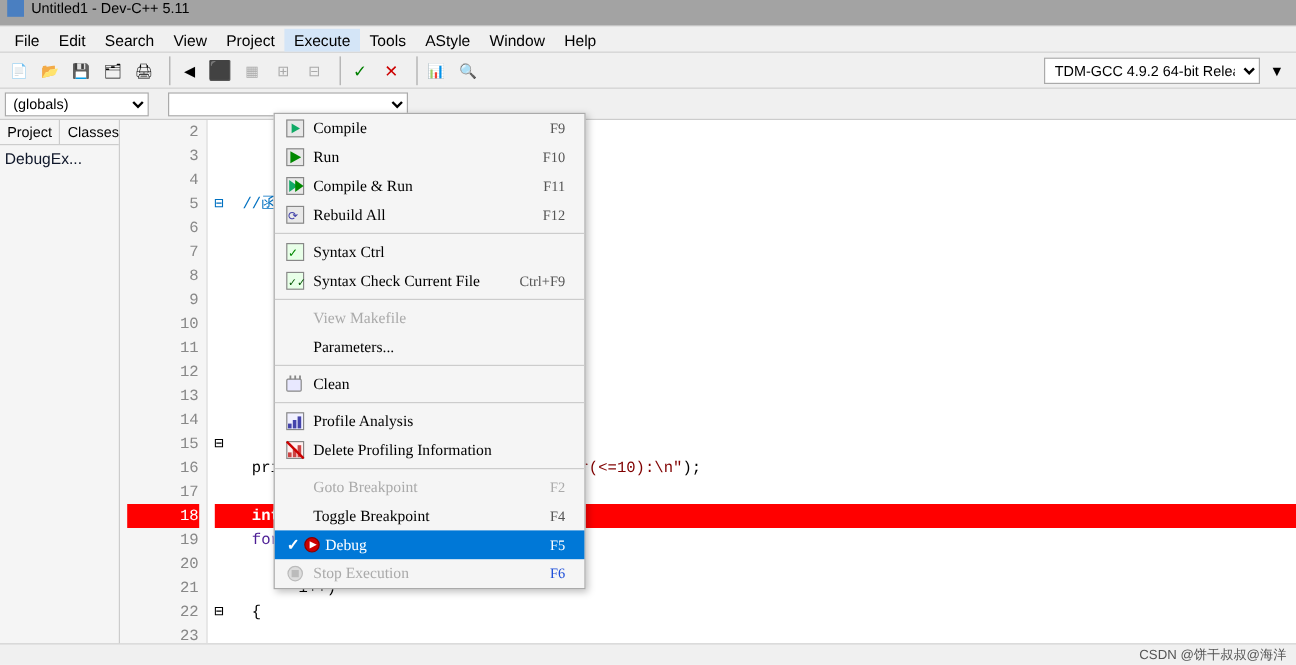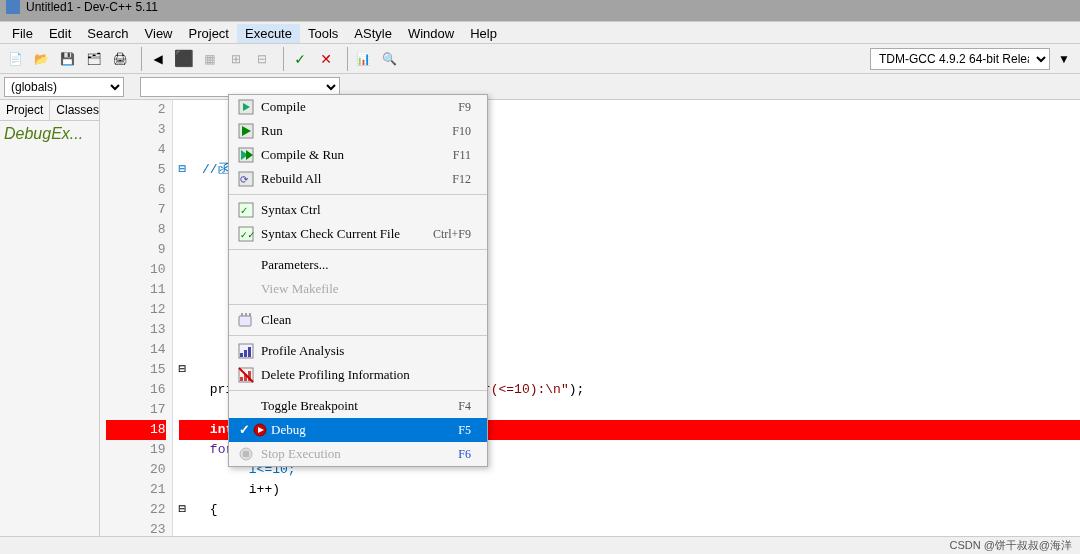--- a/index.html
+++ b/index.html
@@ -321,21 +321,21 @@
 </div>
 
 <div class="main-area">
 
   <div class="sidebar">
     <div class="sidebar-tabs">
       <div class="sidebar-tab">Project</div>
       <div class="sidebar-tab">Classes</div>
       <div class="sidebar-tab">Debug</div>
     </div>
-    <div style="padding: 4px; font-size: 16px; color: #4d7c0f; font-style: italic;">DebugEx...</div>
+    <div style="padding: 4px; font-size: 13px; color: #0f172a;">DebugEx...</div>
   </div>
 
   <div class="code-area">
     <div class="code-container">
       <div class="line-numbers">
         <div>2</div>
         <div>3</div>
         <div>4</div>
         <div>5</div>
         <div>6</div>
@@ -454,26 +454,26 @@
             <rect x="1" y="1" width="14" height="14" fill="#e8ffe8" stroke="#888" stroke-width="1"></rect>
             <text x="2" y="12" font-size="9" fill="#050">✓✓</text>
           </svg>
       </span>
       <span>Syntax Check Current File</span>
       <span class="shortcut">Ctrl+F9</span>
     </div>
 
     <div class="dropdown-sep"></div>
 
-    <div class="dropdown-item">
-      <span>Parameters...</span>
-    </div>
-
     <div class="dropdown-item disabled">
       <span>View Makefile</span>
+    </div>
+
+    <div class="dropdown-item">
+      <span>Parameters...</span>
     </div>
 
     <div class="dropdown-sep"></div>
 
     <div class="dropdown-item">
       <span class="item-icon">
         <svg width="16" height="16" viewBox="0 0 16 16">
             <rect x="1" y="4" width="12" height="10" rx="1" fill="#e8e8ff" stroke="#888" stroke-width="1"></rect>
             <line x1="4" y1="4" x2="4" y2="1" stroke="#888" stroke-width="1.5"></line>
             <line x1="8" y1="4" x2="8" y2="1" stroke="#888" stroke-width="1.5"></line>
@@ -505,20 +505,24 @@
             <rect x="6" y="7" width="3" height="7" fill="#c44"></rect>
             <rect x="10" y="4" width="3" height="10" fill="#c44"></rect>
             <line x1="1" y1="1" x2="15" y2="15" stroke="#c00" stroke-width="2"></line>
           </svg>
       </span>
       <span>Delete Profiling Information</span>
     </div>
 
     <div class="dropdown-sep"></div>
 
+    <div class="dropdown-item disabled">
+      <span>Goto Breakpoint</span>
+      <span class="shortcut" style="color:#aaa;">F2</span>
+    </div>
 
     <div class="dropdown-item">
       <span>Toggle Breakpoint</span>
       <span class="shortcut">F4</span>
     </div>
 
     <div class="dropdown-item selected">
       <span class="checkmark">✓</span>
       <span class="item-icon" style="left:22px;">
         <svg width="14" height="14" viewBox="0 0 14 14">

